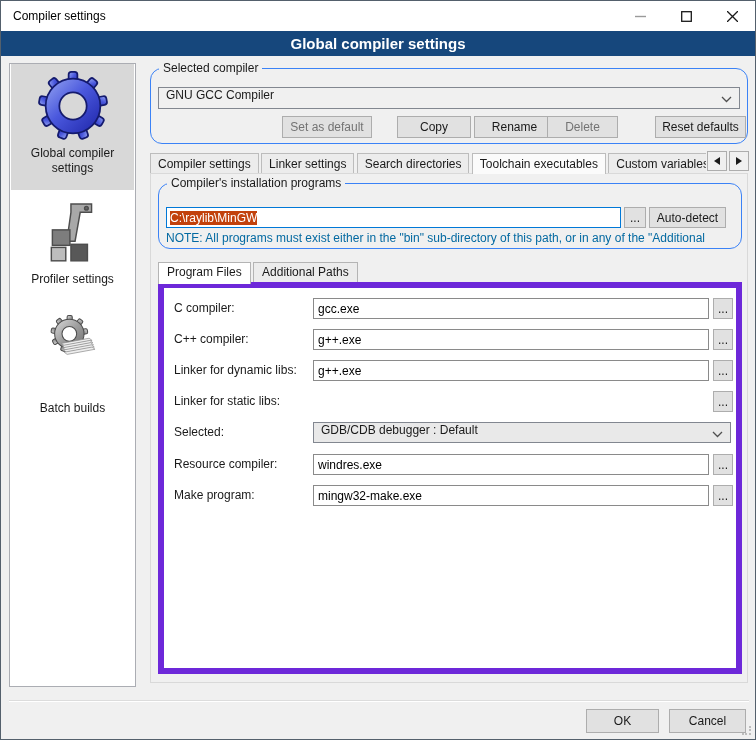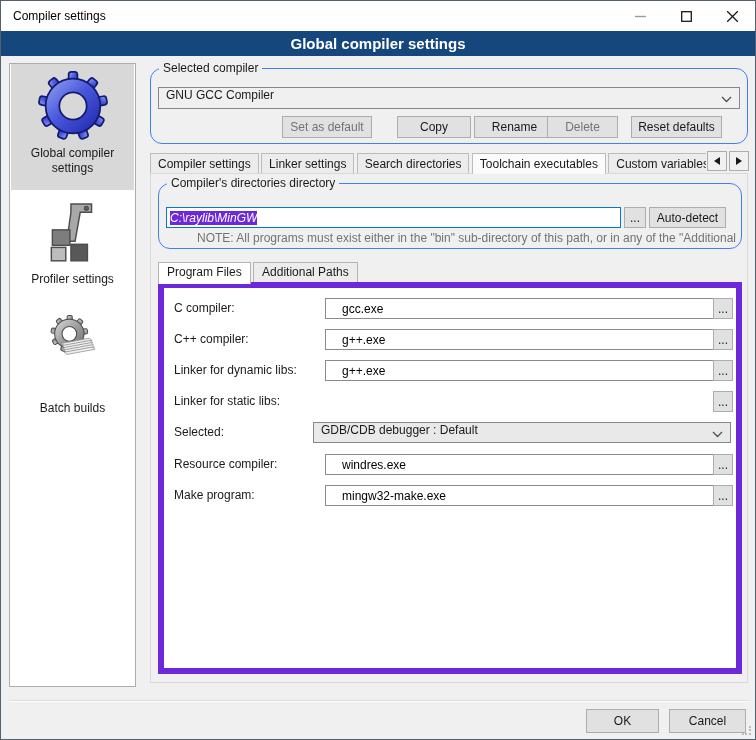--- a/index.html
+++ b/index.html
@@ -42,56 +42,56 @@
   .combo-main{ position:absolute; left:7px; top:18px; width:582px; }
 
   .btn{ background:#e1e1e1; border:1px solid #adadad; height:22px; display:flex;
         align-items:center; justify-content:center; font-size:12px; cursor:default; }
   .btn.disabled{ color:#737373; }
   .btnrow-btn{ position:absolute; top:47px; }
   .b-setdefault{ left:131px; width:90px; }
   .b-copy{ left:246px; width:74px; }
   .b-rename{ left:323px; width:81px; }
   .b-delete{ left:396px; width:71px; }
-  .b-reset{ left:480px; width:91px; }
+  .b-reset{ left:504px; width:91px; }
 
   
   .tabstrip{ position:absolute; left:149px; top:150px; width:556px; height:23px;
              white-space:nowrap; overflow:hidden; }
   .tab{ display:inline-block; height:21px; line-height:20px; padding:0 7px; margin-top:2px;
         background:#ececec; border:1px solid #bcbcbc; border-bottom:none; margin-right:-1px; cursor:default; }
   .tab.selected{ background:#fbfbfb; height:23px; margin-top:0; position:relative; z-index:2; }
   .tab-scroll{ position:absolute; top:150px; width:20px; height:20px; background:#f0f0f0;
                border:1px solid #adadad; display:flex; align-items:center; justify-content:center; cursor:default; }
   .ts-left{ left:706px; } .ts-right{ left:728px; }
 
   .tabpanel{ position:absolute; left:149px; top:172px; width:598px; height:510px;
              background:#f0f0f0; border:1px solid #d9d9d9; }
 
   
   .gb-install{ left:7px; top:9px; width:584px; height:66px; }
   .path-input{ position:absolute; left:7px; top:23px; width:455px; height:21px; background:#fff;
                border:1px solid #0078d7; display:flex; align-items:center; padding:0 3px; overflow:hidden; }
-  .path-input .sel{ background:#6d28d9; color:#fff; white-space:pre;font-style:italic; }
+  .path-input .sel{ background:#c2410c; color:#fff; white-space:pre; }
   .b-browse-path{ position:absolute; left:465px; top:23px; width:22px; height:21px; }
   .b-autodetect{ position:absolute; left:490px; top:23px; width:77px; height:21px; }
-  .note{ position:absolute; left:7px; top:47px; width:570px; color:#737373; white-space:nowrap; overflow:hidden;text-align:right; }
+  .note{ position:absolute; left:7px; top:47px; width:570px; color:#0369a1; white-space:nowrap; overflow:hidden; }
 
   
   .nb-tabs{ position:absolute; left:7px; top:86px; height:22px; white-space:nowrap; }
   .nb-tab{ display:inline-block; height:20px; line-height:19px; padding:0 8px; margin-top:2px;
            background:#ececec; border:1px solid #b4b4b4; border-bottom:none; margin-right:-1px; cursor:default; }
   .nb-tab.selected{ background:#ffffff; height:22px; margin-top:0; position:relative; z-index:2; }
   .nb-page{ position:absolute; left:7px; top:108px; width:584px; height:392px; background:#ffffff;
             border:6px solid #6d28d9; }
 
   .frow{ position:absolute; left:0; width:100%; height:21px; }
   .frow .flabel{ position:absolute; left:10px; top:3px; }
   .frow .finput{ position:absolute; left:149px; width:396px; height:21px; border:1px solid #8a8a8a;
-                 background:#fff; font-family:inherit; font-size:12px; padding:0 16px; outline:none;margin-left:12px; }
+                 background:#fff; font-family:inherit; font-size:12px; padding:0 4px; outline:none; }
   .frow .fbrowse{ position:absolute; left:549px; width:20px; height:21px; }
   .frow .fcombo{ position:absolute; left:149px; width:418px; height:21px; background:#e9e9e9; }
   .r0{top:10px;} .r1{top:41px;} .r2{top:72px;} .r3{top:103px;} .r4{top:134px;} .r5{top:166px;} .r6{top:197px;}
 
   
   .divider{ position:absolute; left:8px; top:699px; width:740px; height:2px;
             border-top:1px solid #dcdcdc; border-bottom:1px solid #ffffff; }
   .b-ok{ position:absolute; left:585px; top:708px; width:73px; height:24px; }
   .b-cancel{ position:absolute; left:668px; top:708px; width:77px; height:24px; }
   .grip{ position:absolute; right:3px; bottom:3px; width:10px; height:10px; }
@@ -231,21 +231,21 @@
   </div>
   <div class="tab-scroll ts-right">
     <svg width="6" height="8">
         <path d="M0 0 L6 4 L0 8 Z" fill="#1a1a1a"></path>
       </svg>
   </div>
 
   <div class="tabpanel">
 
     <div class="groupbox gb-install">
-      <span class="glabel">Compiler's directories directory</span>
+      <span class="glabel">Compiler's installation programs</span>
       <div class="path-input">
         <span class="sel">C:\raylib\MinGW</span>
       </div>
       <div class="btn b-browse-path">...</div>
       <div class="btn b-autodetect">Auto-detect</div>
       <div class="note">NOTE: All programs must exist either in the "bin" sub-directory of this path, or in any of the "Additional</div>
     </div>
 
     <div class="nb-tabs">
       <div class="nb-tab selected">Program Files</div>

